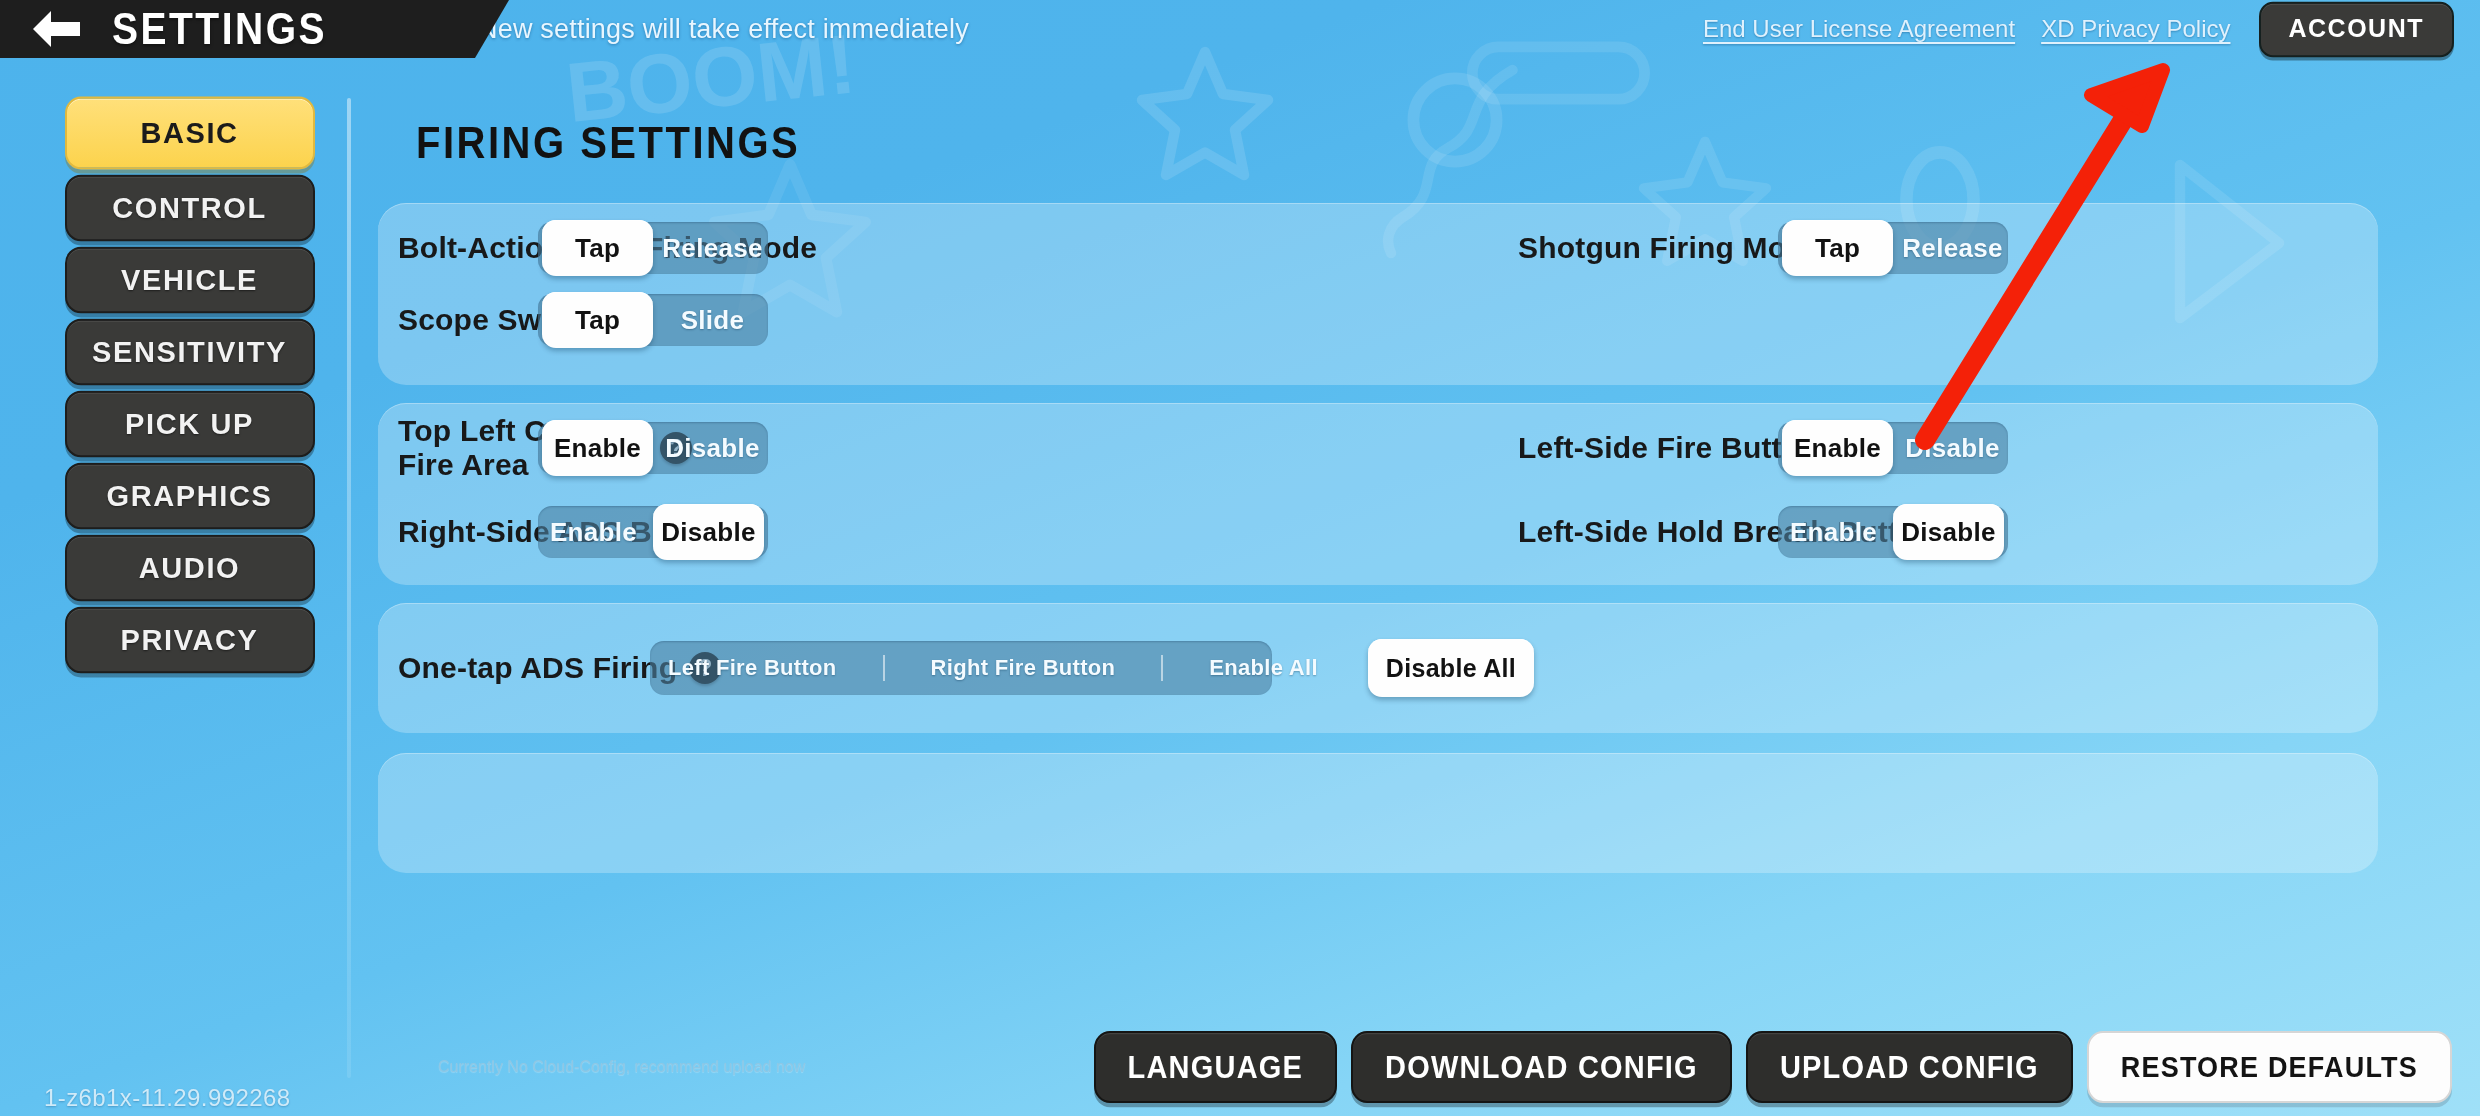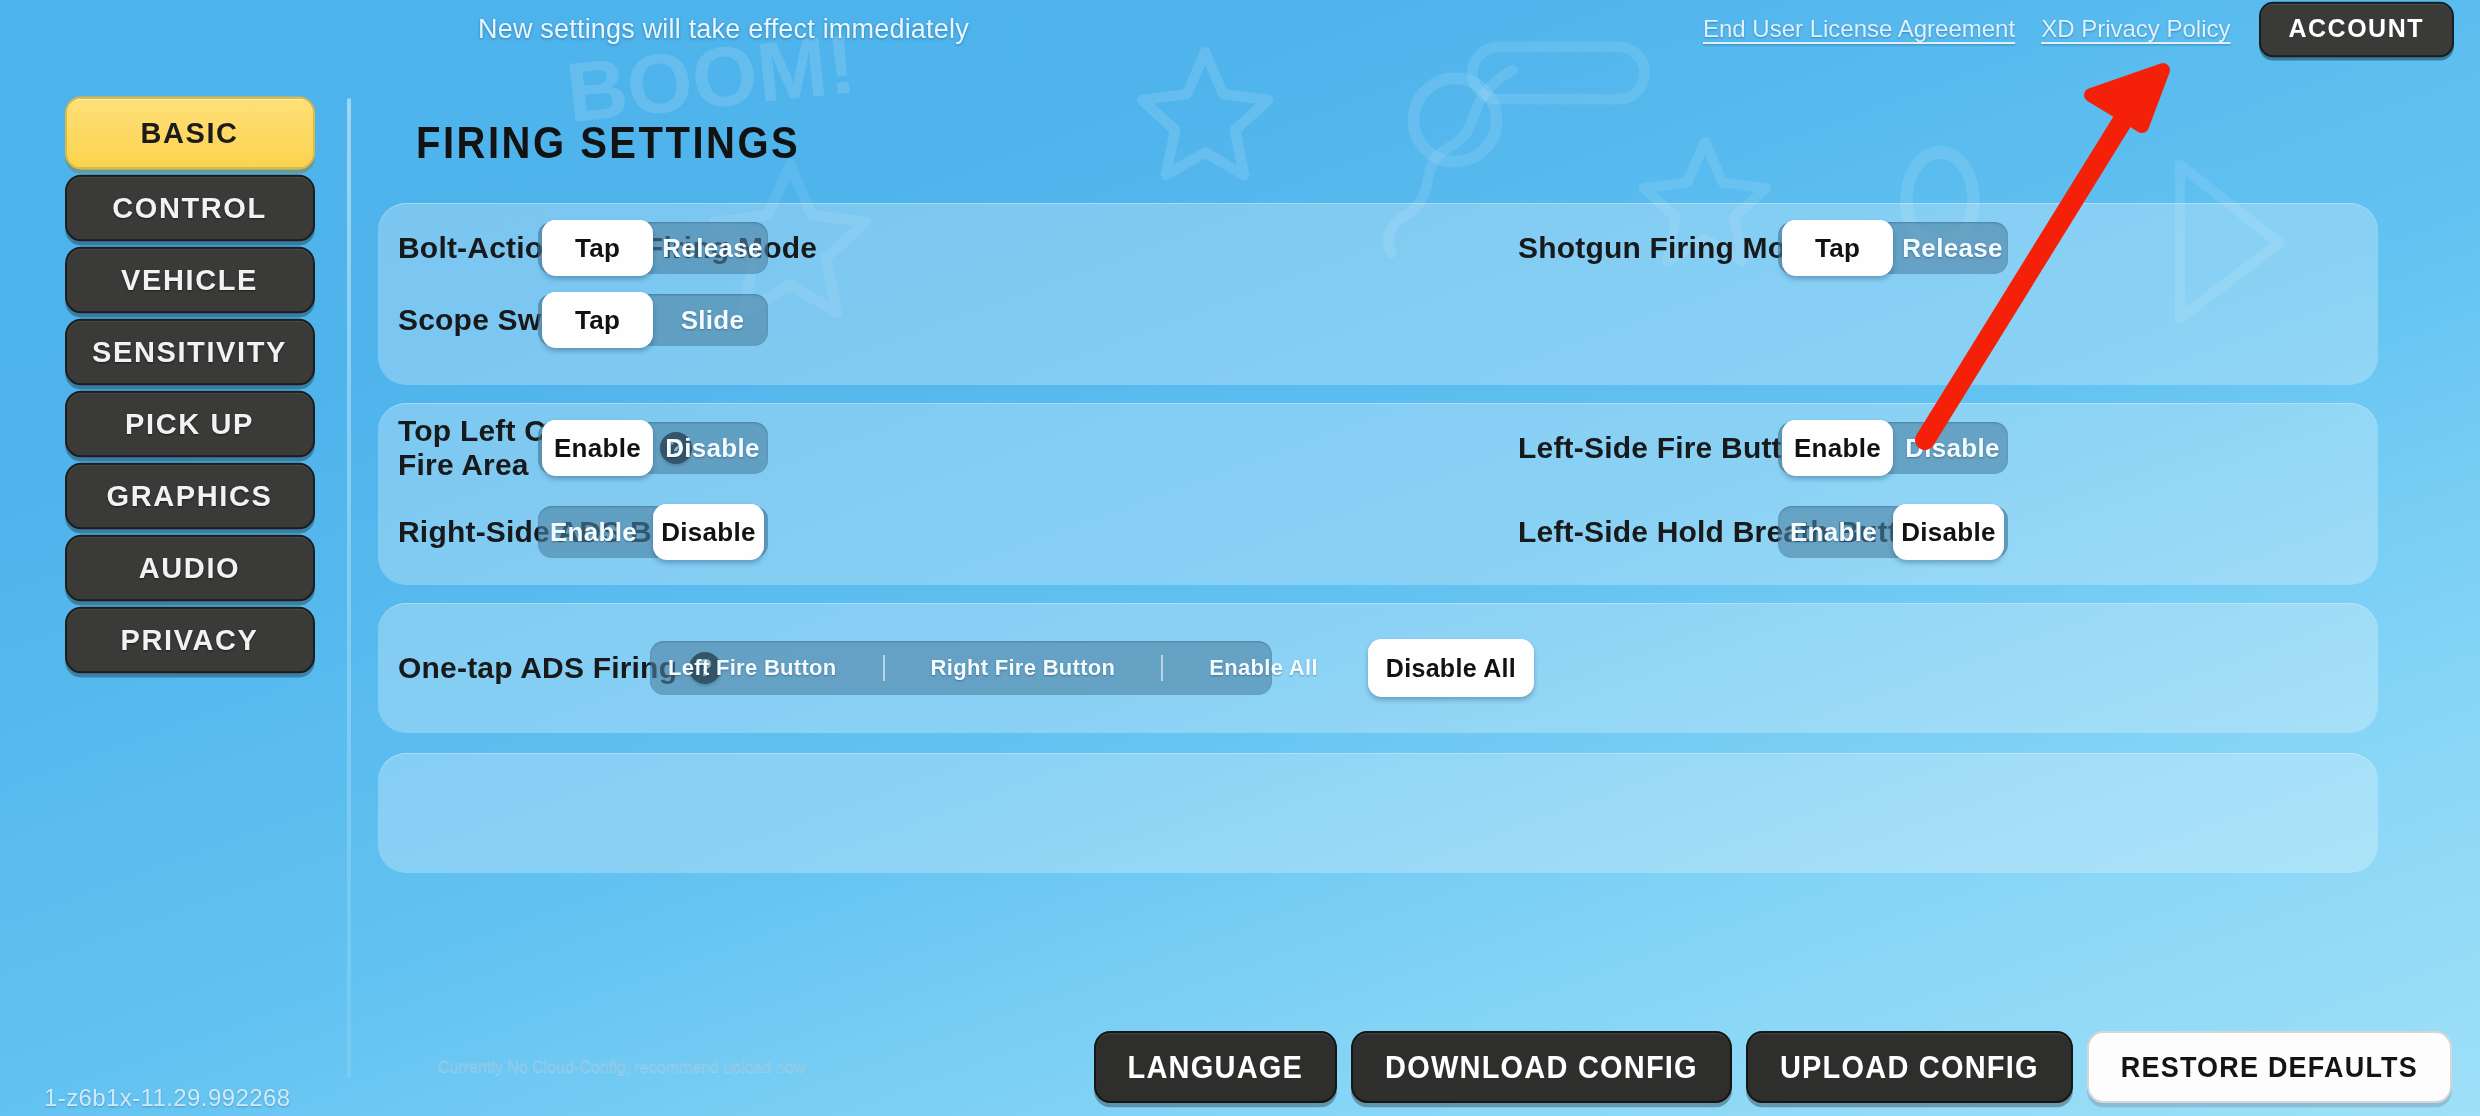--- a/index.html
+++ b/index.html
@@ -311,20 +311,28 @@
       <path d="M95 10 C60 30, 78 48, 52 62 C30 74, 48 92, 22 108 C12 114, 10 124, 14 132" fill="none" stroke="#ffffff" stroke-width="7" opacity="0.10" stroke-linecap="round"></path>
     </svg>
     <svg style="left:700px;top:150px;" width="180" height="180" viewBox="0 0 100 100">
       <path d="M50 8 L62 36 L92 40 L70 60 L76 90 L50 75 L24 90 L30 60 L8 40 L38 36 Z" fill="none" stroke="#ffffff" stroke-width="6" opacity="0.08" stroke-linejoin="round"></path>
     </svg>
     <svg style="left:1460px;top:30px;" width="200" height="80" viewBox="0 0 130 50">
       <rect x="8" y="10" width="112" height="34" rx="17" fill="none" stroke="#ffffff" stroke-width="7" opacity="0.10"></rect>
     </svg>
   </div>
 
+  <div class="topbar">
+    <div class="back-btn">
+      <svg width="58" height="42" viewBox="0 0 58 42">
+        <path d="M24 3 L6 21 L24 39 L24 28 L53 28 L53 14 L24 14 Z" fill="#ffffff"></path>
+      </svg>
+    </div>
+    <div class="topbar-title">SETTINGS</div>
+  </div>
 
   <div class="banner-note">New settings will take effect immediately</div>
 
   <div class="top-right">
     <span class="tr-link eula">End User License Agreement</span>
     <span class="tr-link">XD Privacy Policy</span>
     <div class="account-btn">ACCOUNT</div>
   </div>
 
   <div class="sidebar">

